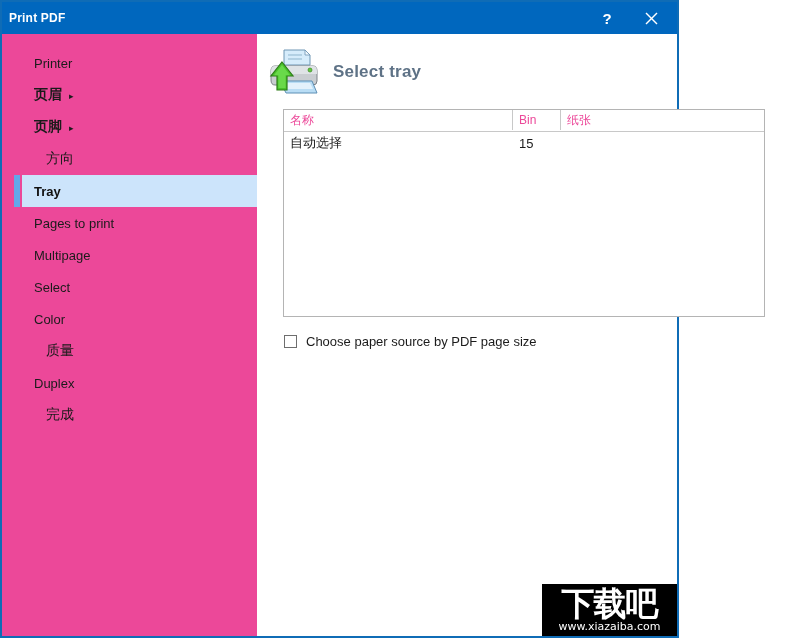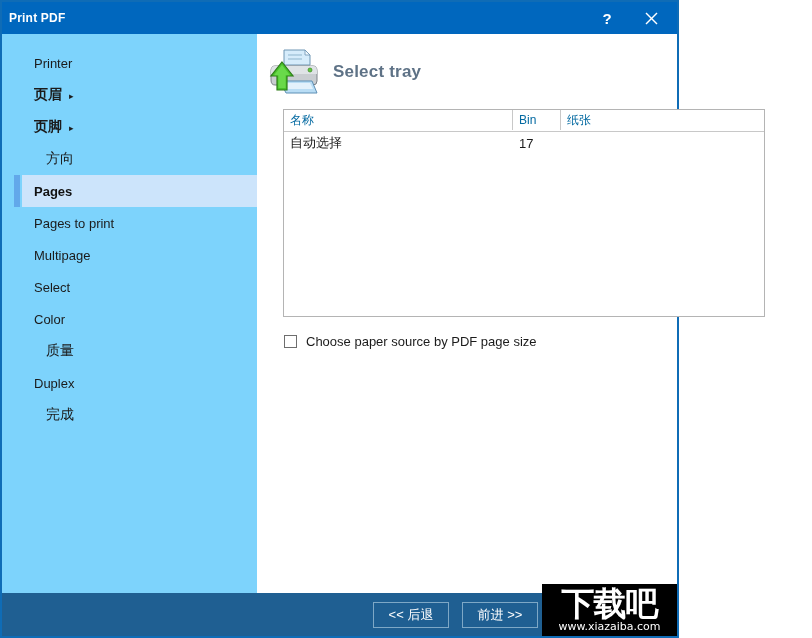--- a/index.html
+++ b/index.html
@@ -59,21 +59,21 @@
   #body-area {
     flex: 1;
     display: flex;
     position: relative;
     background: #ffffff;
   }
   
   #sidebar {
     width: 255px;
     min-width: 255px;
-    background: #7dd3fc;
+    background: #ec4899;
     padding-top: 13px;
     box-sizing: border-box;
     position: relative;
   }
   .nav-item {
     height: 32px;
     display: flex;
     align-items: center;
     position: relative;
     padding-left: 32px;
@@ -156,21 +156,21 @@
     overflow: hidden;
   }
   #table-head {
     display: flex;
     height: 21px;
     border-bottom: 1px solid #c8c8c8;
     background: #ffffff;
   }
   .th {
     font-size: 12px;
-    color: #0369a1;
+    color: #ec4899;
     display: flex;
     align-items: center;
     padding-left: 6px;
     box-sizing: border-box;
     height: 20px;
   }
   .th.col-name { width: 229px; border-right: 1px solid #c8c8c8; }
   .th.col-bin  { width: 48px; border-right: 1px solid #c8c8c8; }
   .th.col-paper{ flex: 1; }
   .tbody-row {
@@ -303,21 +303,21 @@
         </div>
         <div class="nav-item cjk">
           <span class="nav-label">页脚</span>
           <span class="arrow">▸</span>
         </div>
         <div class="nav-item cjk plain">
           <span class="nav-label">方向</span>
         </div>
         <div class="nav-item selected">
           <span class="sel-bar"></span>
-          <span class="nav-label">Pages</span>
+          <span class="nav-label">Tray</span>
         </div>
         <div class="nav-item">
           <span class="nav-label">Pages to print</span>
         </div>
         <div class="nav-item">
           <span class="nav-label">Multipage</span>
         </div>
         <div class="nav-item">
           <span class="nav-label">Select</span>
         </div>
@@ -365,38 +365,33 @@
 
       <div id="tray-table">
         <div id="table-head">
           <div class="th col-name">名称</div>
           <div class="th col-bin">Bin</div>
           <div class="th col-paper">纸张</div>
         </div>
         <div id="table-body">
             <div class="tbody-row">
               <div class="td col-name">自动选择</div>
-              <div class="td col-bin">17</div>
+              <div class="td col-bin">15</div>
               <div class="td col-paper"></div>
             </div>
           </div>
       </div>
 
       <div id="checkbox-row">
         <div id="paper-source-checkbox"></div>
         <span id="checkbox-label">Choose paper source by PDF page size</span>
       </div>
 
     </div>
   </div>
 
-  <div id="footer">
-    <div class="footer-btn" id="back-button">&lt;&lt; 后退</div>
-    <div class="footer-btn" id="next-button">前进 &gt;&gt;</div>
-    <div class="footer-btn" id="start-button">START</div>
-  </div>
 
   <div id="watermark">
     <div id="watermark-cjk">下载吧</div>
     <div id="watermark-url">www.xiazaiba.com</div>
   </div>
 
 </div>
 
 </body></html>

